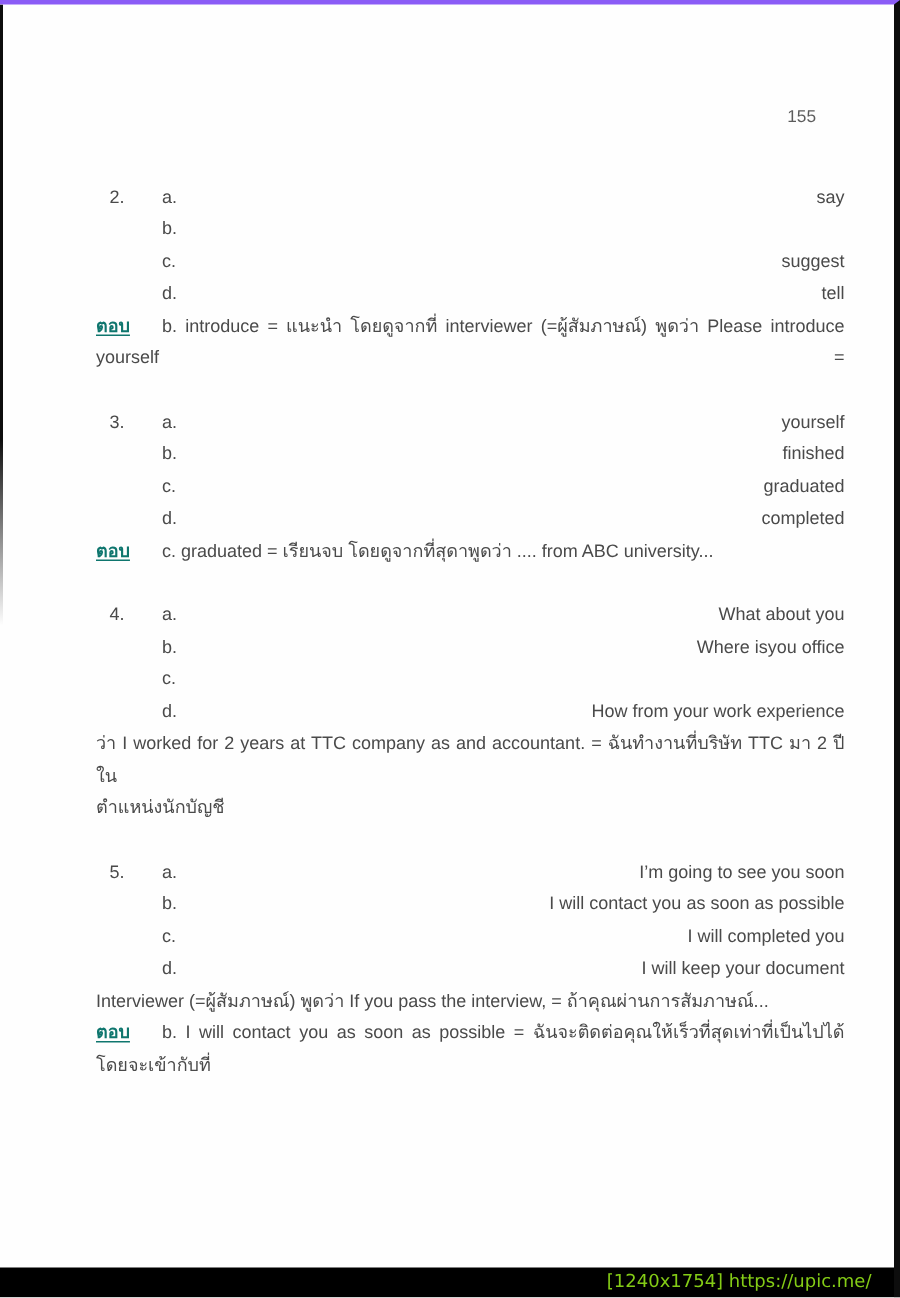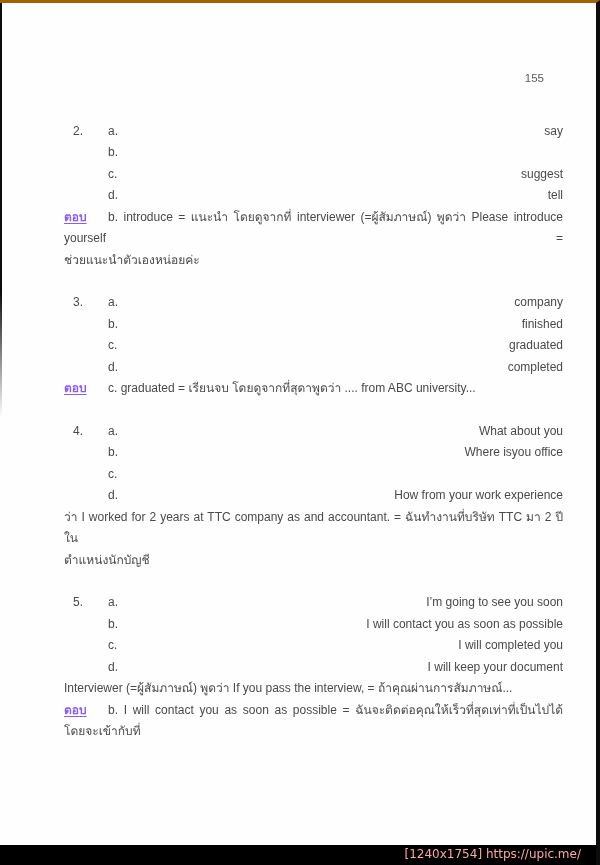--- a/index.html
+++ b/index.html
@@ -2,21 +2,21 @@
 <html><head>
 <meta charset="utf-8">
 <style>
   html, body { margin: 0; padding: 0; background: #e8e8e8; }
   .page {
     position: relative;
     width: 600px;
     height: 865px;
     box-sizing: border-box;
     background: #fefefe;
-    border-top: 3px solid #a16207;
+    border-top: 3px solid #8b5cf6;
     border-right: 4px solid #0d0d0d;
     overflow: hidden;
     font-family: "Liberation Sans", sans-serif;
     color: #4a4a4a;
   }
   
   .page::before {
     content: "";
     position: absolute;
     left: 0; top: 0;
@@ -48,28 +48,28 @@
   .opt-letter { flex: 0 0 20px; }
   .opt-text { flex: 1 1 auto; text-align: right; }
   .ans-line { width: 100%; }
   .ans-line.just { text-align: justify; text-align-last: justify; }
   .ans-label {
     display: inline-block;
     width: 44px;
     font-weight: 700;
     text-decoration: underline;
     text-underline-offset: 2px;
-    color: #8b5cf6;
+    color: #0f766e;
   }
   .watermark-bar {
     position: absolute;
     left: 0; right: 0; bottom: 0;
     height: 20px;
     background: #000;
-    color: #fca5a5;
+    color: #84cc16;
     font-size: 12px;
     line-height: 19px;
     text-align: right;
     box-sizing: border-box;
     padding-right: 15px;
     font-family: "DejaVu Sans", sans-serif;
   }
 </style>
 </head>
 <body>
@@ -94,28 +94,27 @@
         <span class="q-num"></span>
           <span class="opt-letter">c.</span>
           <span class="opt-text">suggest</span>
       </div>
       <div class="opt-row">
         <span class="q-num"></span>
           <span class="opt-letter">d.</span>
           <span class="opt-text">tell</span>
       </div>
       <div class="ans-line just"><span class="ans-label">ตอบ</span><span>b.  introduce = แนะนำ โดยดูจากที่ interviewer (=ผู้สัมภาษณ์) พูดว่า Please introduce yourself =</span></div>
-      <div class="ans-line">ช่วยแนะนำตัวเองหน่อยค่ะ</div>
     </div>
 
     <div class="question">
       <div class="opt-row">
         <span class="q-num">3.</span>
           <span class="opt-letter">a.</span>
-          <span class="opt-text">company</span>
+          <span class="opt-text">yourself</span>
       </div>
       <div class="opt-row">
         <span class="q-num"></span>
           <span class="opt-letter">b.</span>
           <span class="opt-text">finished</span>
       </div>
       <div class="opt-row">
         <span class="q-num"></span>
           <span class="opt-letter">c.</span>
           <span class="opt-text">graduated</span>

